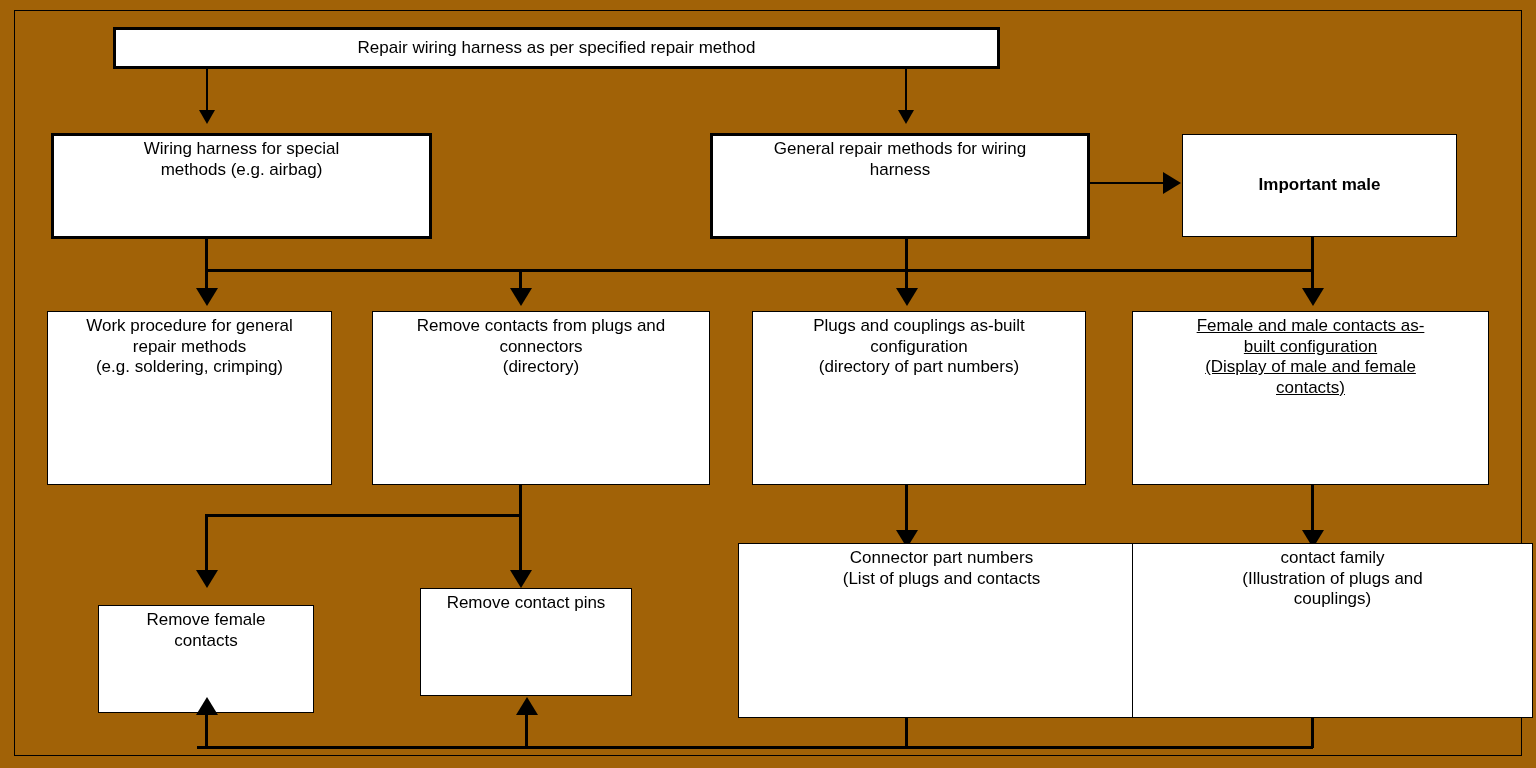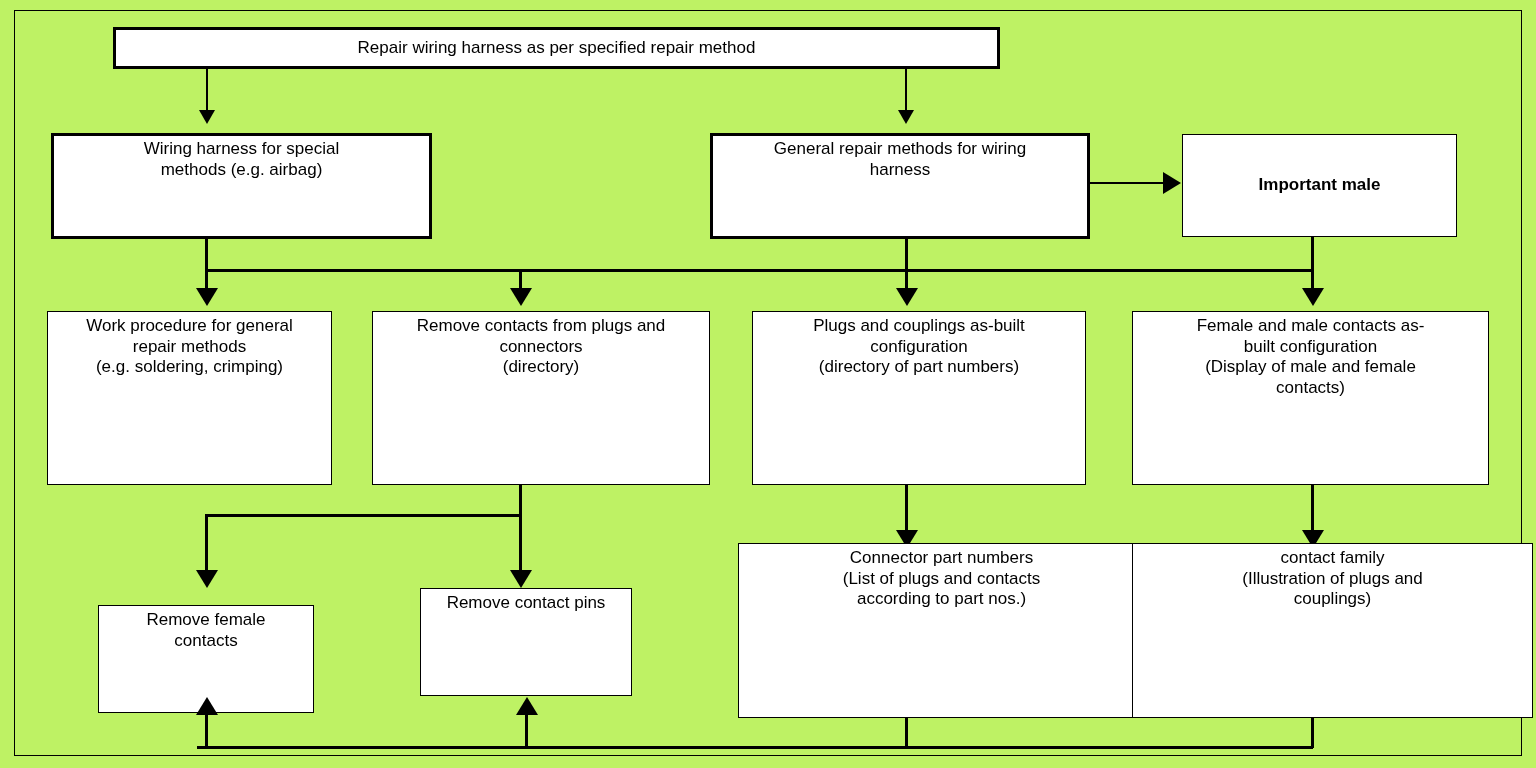--- a/index.html
+++ b/index.html
@@ -7,21 +7,21 @@
     padding: 0;
     background: #ffffff;
   }
   body {
     font-family: "Liberation Sans", sans-serif;
   }
   #canvas {
     position: relative;
     width: 1536px;
     height: 768px;
-    background: #bef264;
+    background: #a16207;
     overflow: hidden;
   }
   .frame {
     position: absolute;
     left: 14px;
     top: 10px;
     width: 1508px;
     height: 746px;
     border: 1px solid #000000;
     box-sizing: border-box;
@@ -163,21 +163,21 @@
     <span class="line">connectors</span>
     <span class="line">(directory)</span>
   </div>
 
   <div class="node" style="left:752px; top:311px; width:334px; height:174px;">
     <span class="line">Plugs and couplings as-built</span>
     <span class="line">configuration</span>
     <span class="line">(directory of part numbers)</span>
   </div>
 
-  <div class="node" style="left:1132px; top:311px; width:357px; height:174px;">
+  <div class="node" style="left:1132px; top:311px; width:357px; height:174px;text-decoration:underline;">
     <span class="line">Female and male contacts as-</span>
     <span class="line">built configuration</span>
     <span class="line">(Display of male and female</span>
     <span class="line">contacts)</span>
   </div>
 
   <div class="vline" style="left:519px; top:485px; height:92px;"></div>
   <div class="arrow-down" style="left:510px; top:570px;"></div>
 
   <div class="hline" style="left:205px; top:514px; width:317px;"></div>
@@ -195,21 +195,20 @@
     <span class="line">contacts</span>
   </div>
 
   <div class="node" style="left:420px; top:588px; width:212px; height:108px;">
     <span class="line">Remove contact pins</span>
   </div>
 
   <div class="node" style="left:738px; top:543px; width:407px; height:175px;">
     <span class="line">Connector part numbers</span>
     <span class="line">(List of plugs and contacts</span>
-    <span class="line">according to part nos.)</span>
   </div>
 
   <div class="node" style="left:1132px; top:543px; width:401px; height:175px;">
     <span class="line">contact family</span>
     <span class="line">(Illustration of plugs and</span>
     <span class="line">couplings)</span>
   </div>
 
   <div class="hline" style="left:197px; top:746px; width:1116px;"></div>
 

